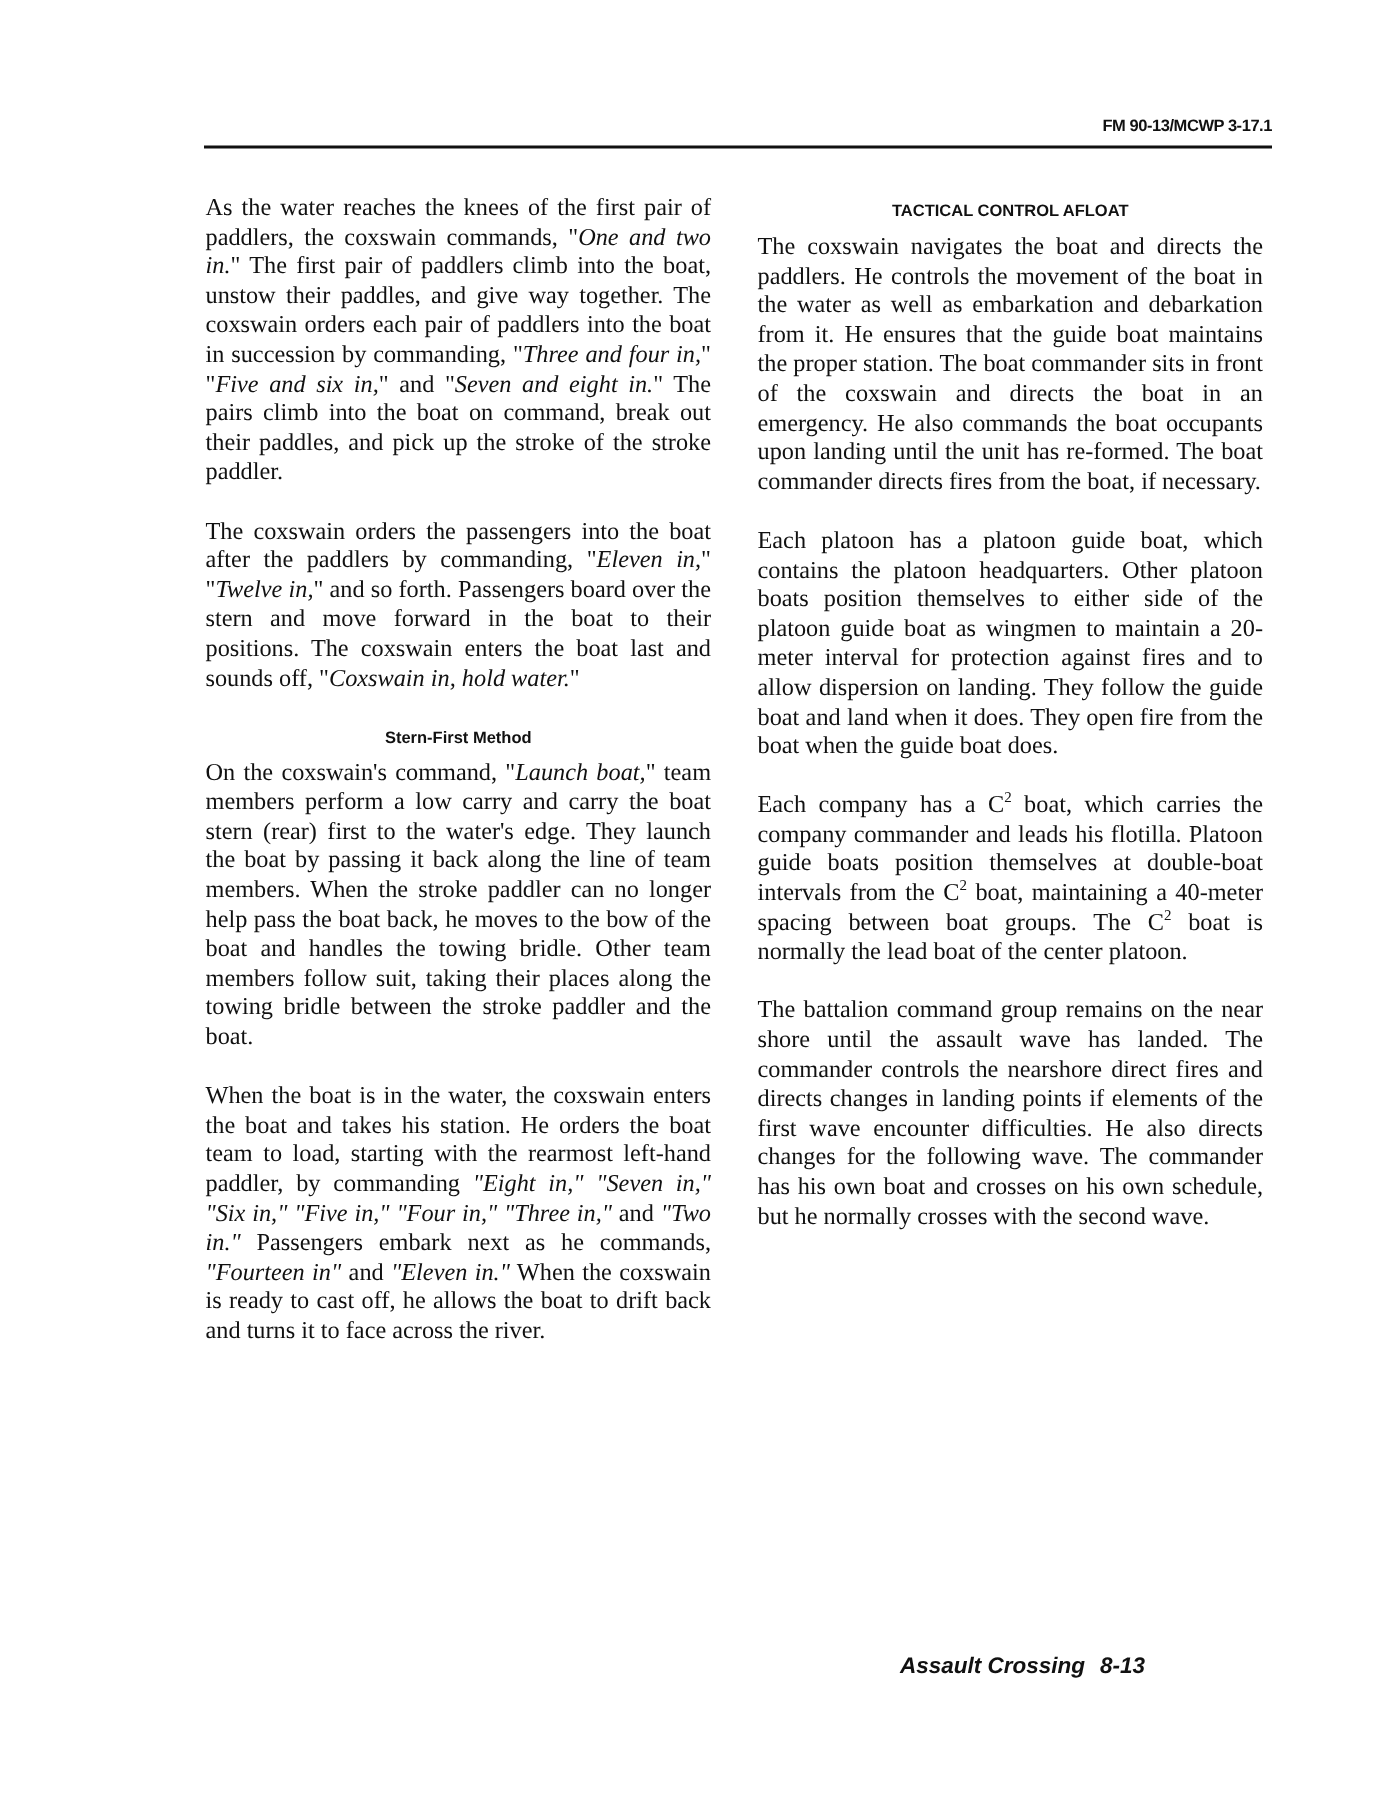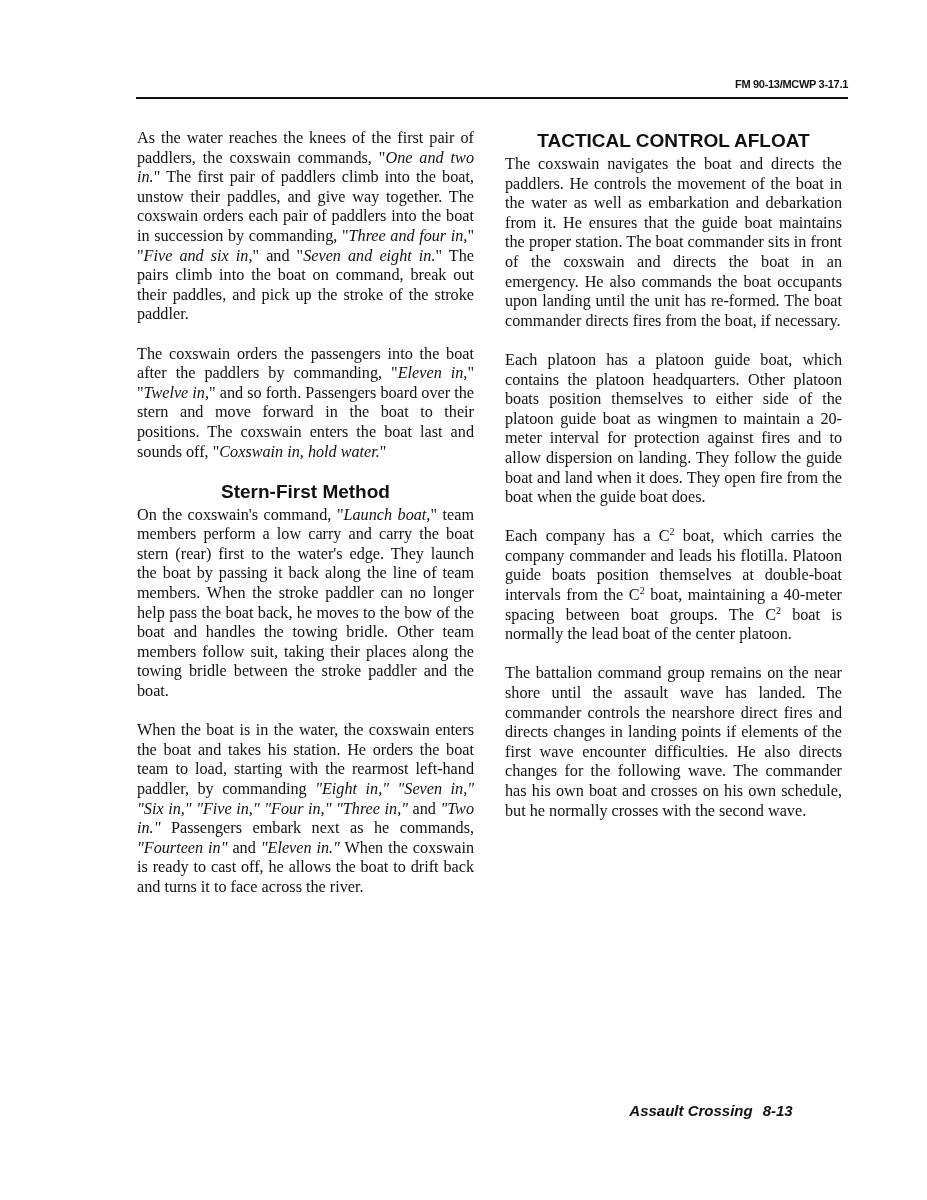--- a/index.html
+++ b/index.html
@@ -14,27 +14,27 @@
   .col {
     position: absolute; top: 129px; width: 337px;
     font-family: "Liberation Serif", serif; font-size: 16.2px; line-height: 19.6px;
     text-align: justify;
   }
   .col-left { left: 137px; }
   .col-right { left: 505px; }
   .para { margin: 0 0 19.6px 0; }
   .para i { font-style: italic; }
   .subhead {
-    font-family: "Liberation Sans", sans-serif; font-weight: bold; font-size: 19px;
+    font-family: "Liberation Sans", sans-serif; font-weight: bold; font-size: 11px;
     text-align: center; margin: 0 0 4px 0; line-height: 20px;
   }
   .subhead.caps { margin-top: 2px; }
   sup { font-size: 10px; line-height: 0; }
   .footer {
-    position: absolute; left: 587px; top: 1102px; width: 248px; text-align: center;
+    position: absolute; left: 600px; top: 1102px; width: 248px; text-align: left;
     font-family: "Liberation Sans", sans-serif; font-weight: bold; font-style: italic; font-size: 15px;
   }
   .footer .pg { margin-left: 10px; }
 </style>
 </head>
 <body>
 
 <div class="header-title">FM 90-13/MCWP 3-17.1</div>
 <div class="header-rule"></div>
 

